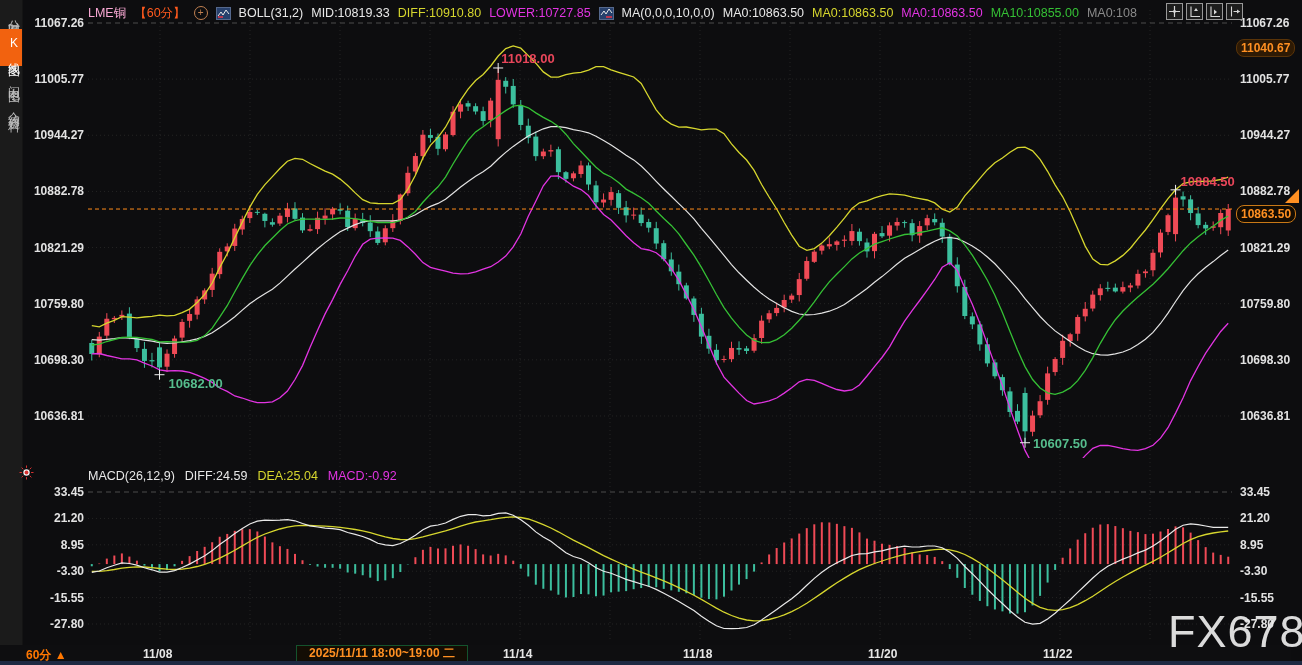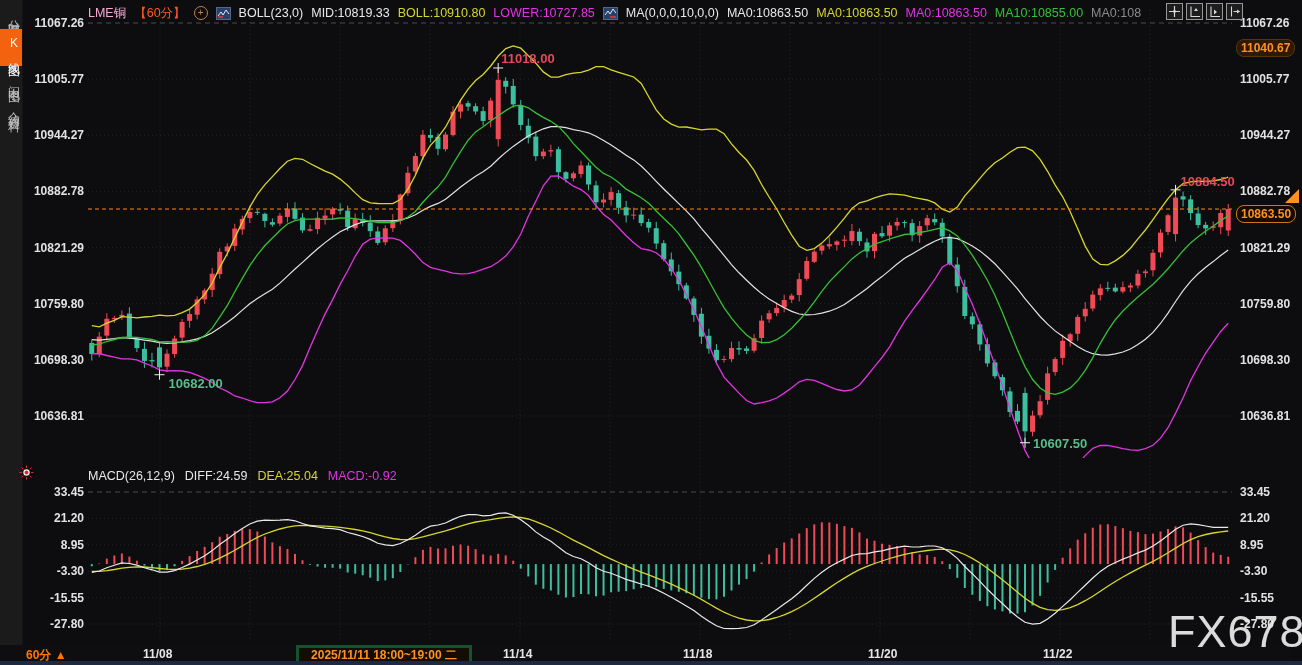--- a/index.html
+++ b/index.html
@@ -50,21 +50,21 @@
                color:#e8e8e8;white-space:nowrap;}
   #macd-legend .dea{color:#d6d62e;}
   #macd-legend .macd{color:#e234e2;}
   #macd-burst-icon{position:absolute;left:19px;top:465px;z-index:6;}
 
   
   #bottom-axis{position:absolute;left:0;top:645px;width:1291px;height:16px;background:#0e0e10;z-index:6;}
   #period-label{position:absolute;left:26px;top:2px;color:#ff7700;font-size:12px;font-weight:700;}
   .date-label{position:absolute;top:2px;color:#e6e6e6;font-size:12px;font-weight:700;}
   #crosshair-date{position:absolute;left:296px;top:0px;width:170px;height:15px;line-height:15px;
-                  text-align:center;color:#ff9022;border:3px solid #14532d;background:#130d04;
+                  text-align:center;color:#ff9022;border:1px solid #14532d;background:#130d04;
                   font-size:12px;font-weight:700;}
   #bottom-bar{position:absolute;left:0;top:661px;width:1302px;height:4px;background:#1e2942;z-index:7;}
 
   
   #watermark{position:absolute;left:1168px;top:606px;font-size:45px;color:#ededed;opacity:.92;
              z-index:8;letter-spacing:1px;font-weight:400;}
 </style>
 </head>
 <body>
 
@@ -593,23 +593,23 @@
   <div id="main-legend">
     <span class="sym">LME铜</span>
     <span class="period">【60分】</span>
     <span class="circle-plus-icon">+</span>
     <span class="mini-chart-icon">
       <svg width="13" height="11">
           <polyline points="1,8 4,4 6,7 9,2 12,6" fill="none" stroke="#e8e8e8" stroke-width="1"></polyline>
           <polyline points="1,9 6,9" stroke="#e34" stroke-width="1.5" fill="none"></polyline>
         </svg>
     </span>
-    <span>BOLL(23,0)</span>
+    <span>BOLL(31,2)</span>
     <span>MID:10819.33</span>
-    <span class="upper">BOLL:10910.80</span>
+    <span class="upper">DIFF:10910.80</span>
     <span class="lower">LOWER:10727.85</span>
     <span class="mini-chart-icon">
       <svg width="13" height="11">
           <polyline points="1,7 4,3 6,6 9,1 12,5" fill="none" stroke="#e8e8e8" stroke-width="1"></polyline>
           <polyline points="6,9 12,9" stroke="#e34" stroke-width="1.5" fill="none"></polyline>
         </svg>
     </span>
     <span>MA(0,0,0,10,0,0)</span>
     <span id="legend-ma-items" style="display:flex;gap:8px;">
         <span style="color: rgb(232, 232, 232);">MA0:10863.50</span>

